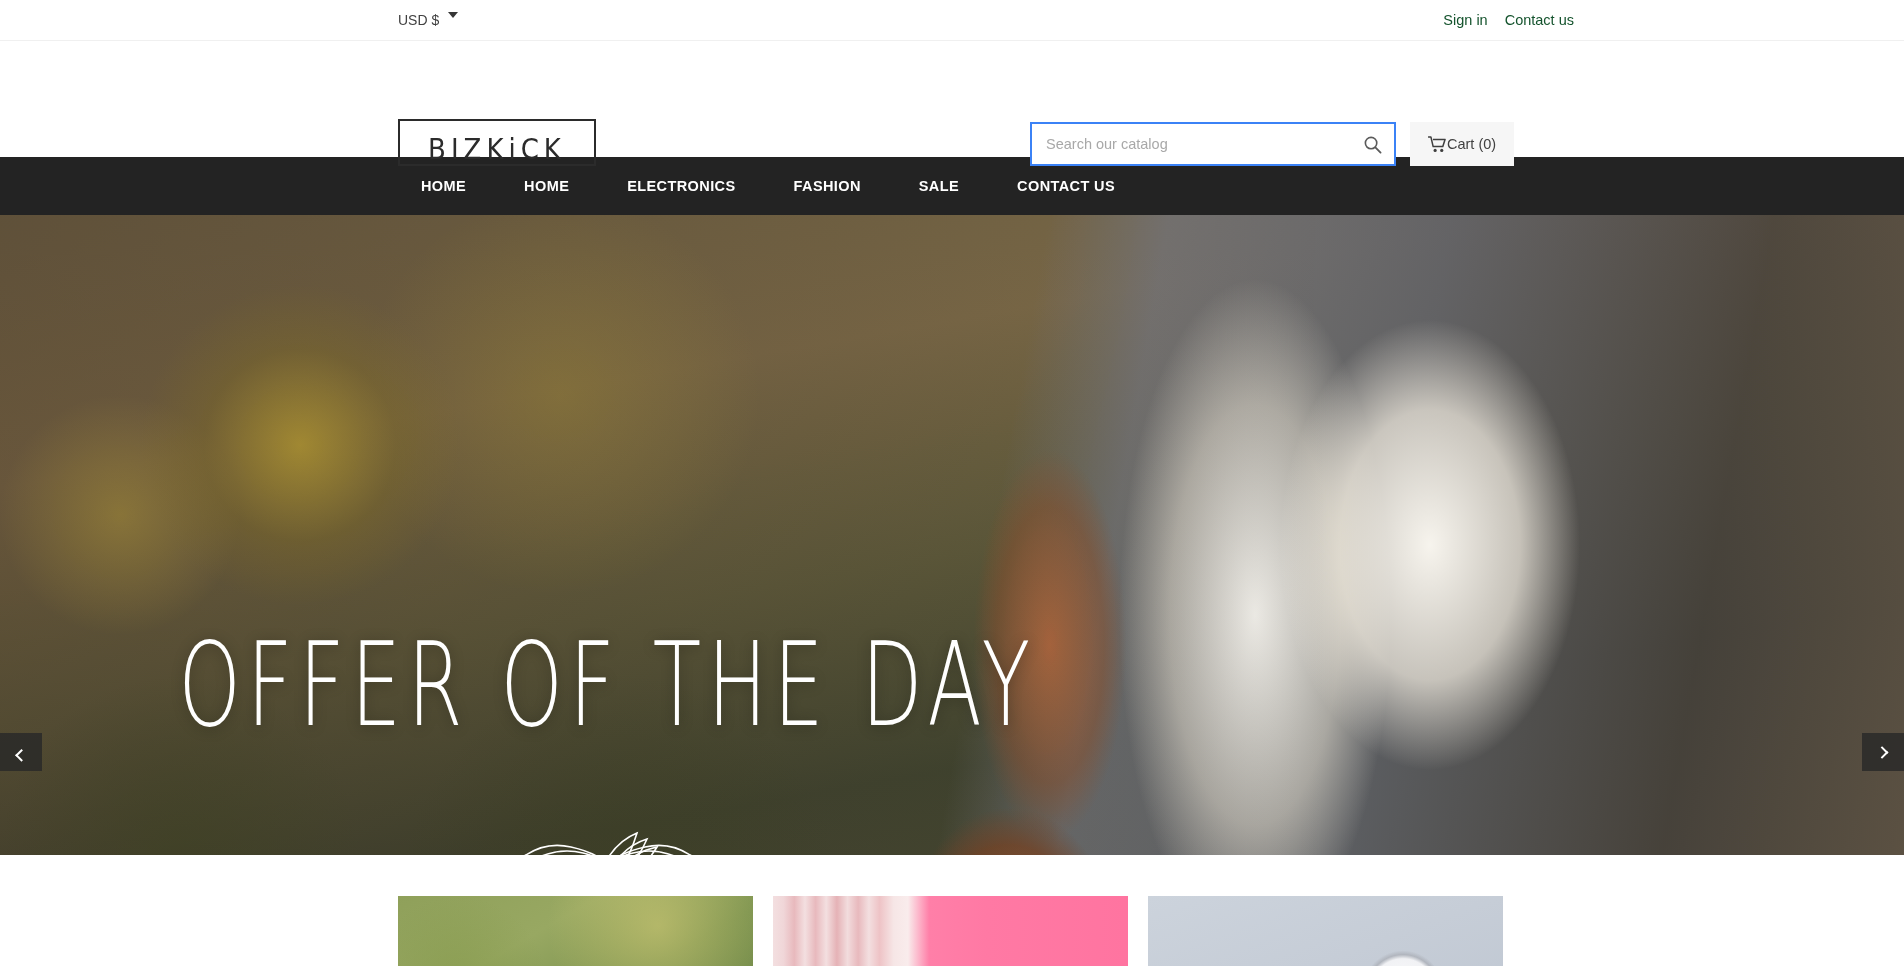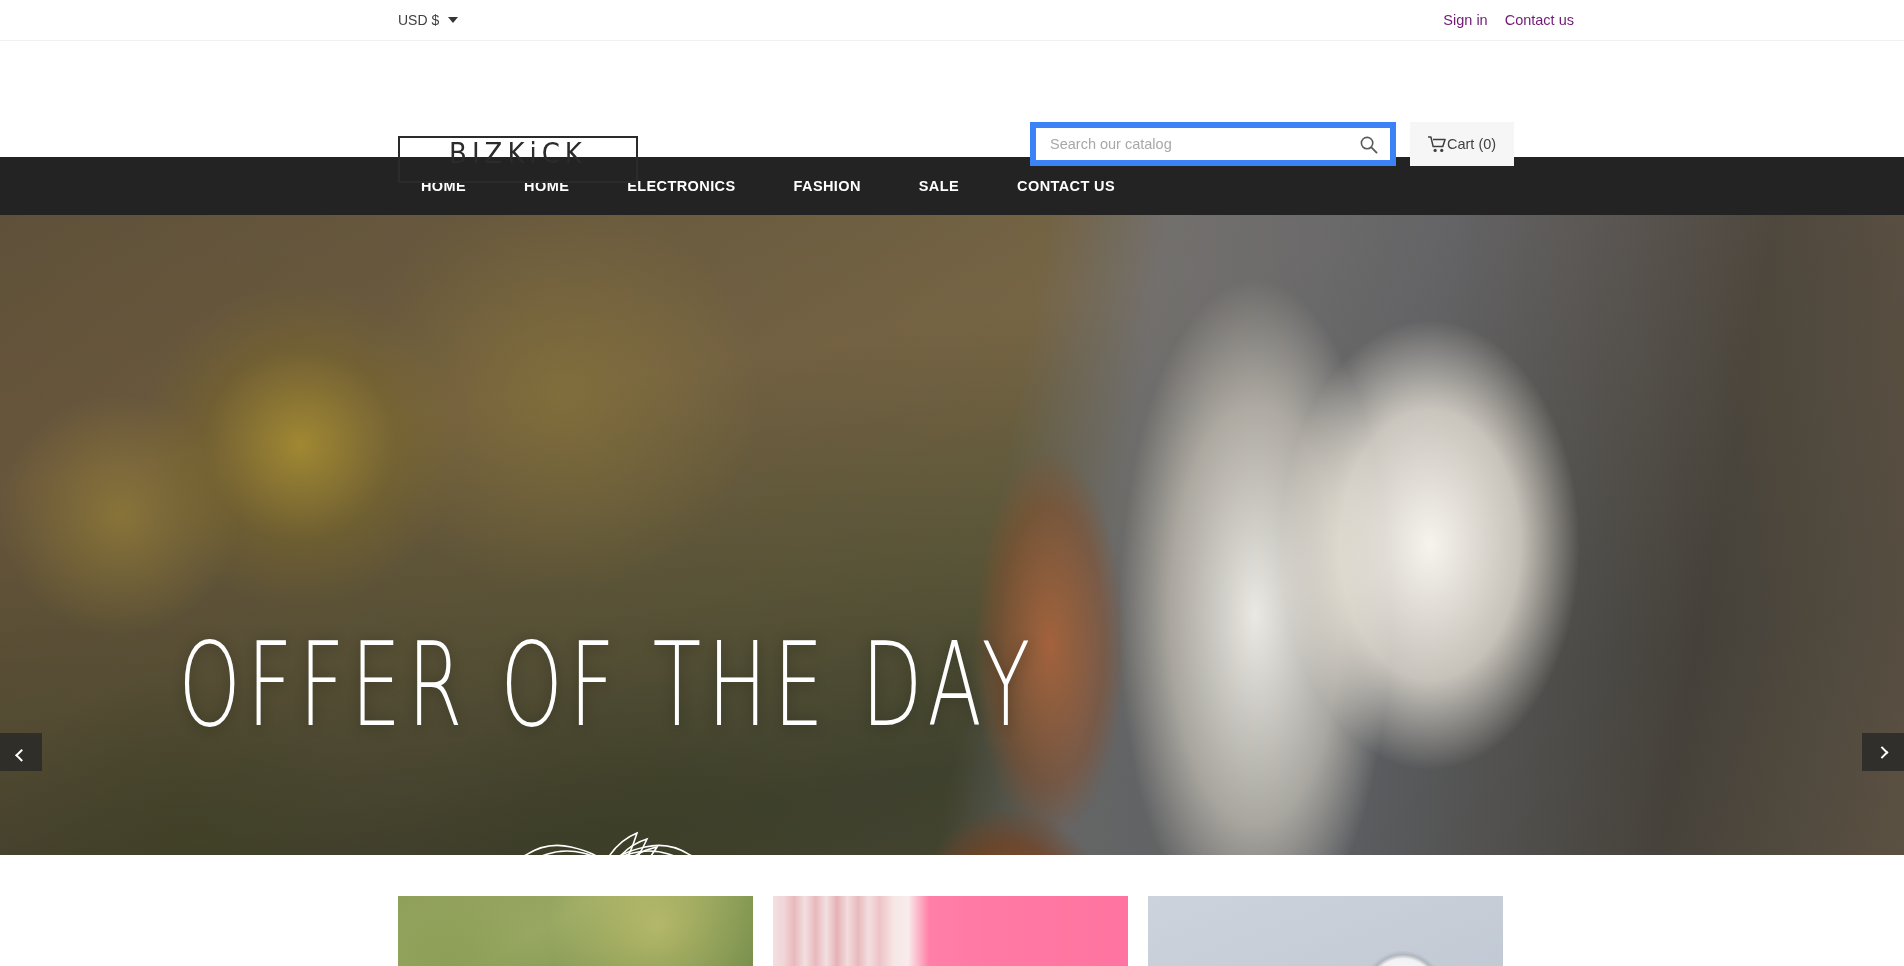--- a/index.html
+++ b/index.html
@@ -16,77 +16,75 @@
     background: #fff;
     border-bottom: 1px solid #f0f0f0;
     display: flex;
     align-items: center;
     position: relative;
   }
   .currency {
     position: absolute;
     left: 398px;
     display: flex;
-    align-items: center;
     gap: 9px;
     font-size: 14px;
     color: #414141;
     cursor: pointer;
   }
   .caret-down {
     width: 0; height: 0;
     border-left: 5px solid transparent;
     border-right: 5px solid transparent;
     border-top: 6px solid #363636;
   }
   .topbar-links {
     position: absolute;
     right: 330px;
     display: flex;
     gap: 17px;
     font-size: 14.5px;
-    color: #701a75;
+    color: #14532d;
   }
   .topbar-links span { cursor: pointer; }
 
   
   .header {
     height: 116px;
     background: #fff;
     position: relative;
     display: flex;
     align-items: center;
   }
   .logo-box {
     position: absolute;
     left: 398px;
     top: 78px;
-    width: 240px;
+    width: 198px;
     height: 47px;
     border: 2px solid #2b2b2b;
     display: flex;
-    align-items: flex-start;
+    align-items: flex-end;
     justify-content: center;
-    margin-top: 17px;
   }
   .logo-text {
     font-family: "DejaVu Sans", sans-serif;
     font-size: 26px;
     letter-spacing: 5px;
     color: #2b2b2b;
     font-weight: 400;
     transform: scaleY(1.12);
   }
   .search-wrap {
     position: absolute;
     left: 1030px;
     top: 81px;
     width: 366px;
     height: 44px;
-    border: 6px solid #3b82f6;
+    border: 2px solid #3b82f6;
     background: #fff;
     display: flex;
     align-items: center;
   }
   .search-input {
     flex: 1;
     border: none;
     outline: none;
     height: 100%;
     padding: 0 14px;

